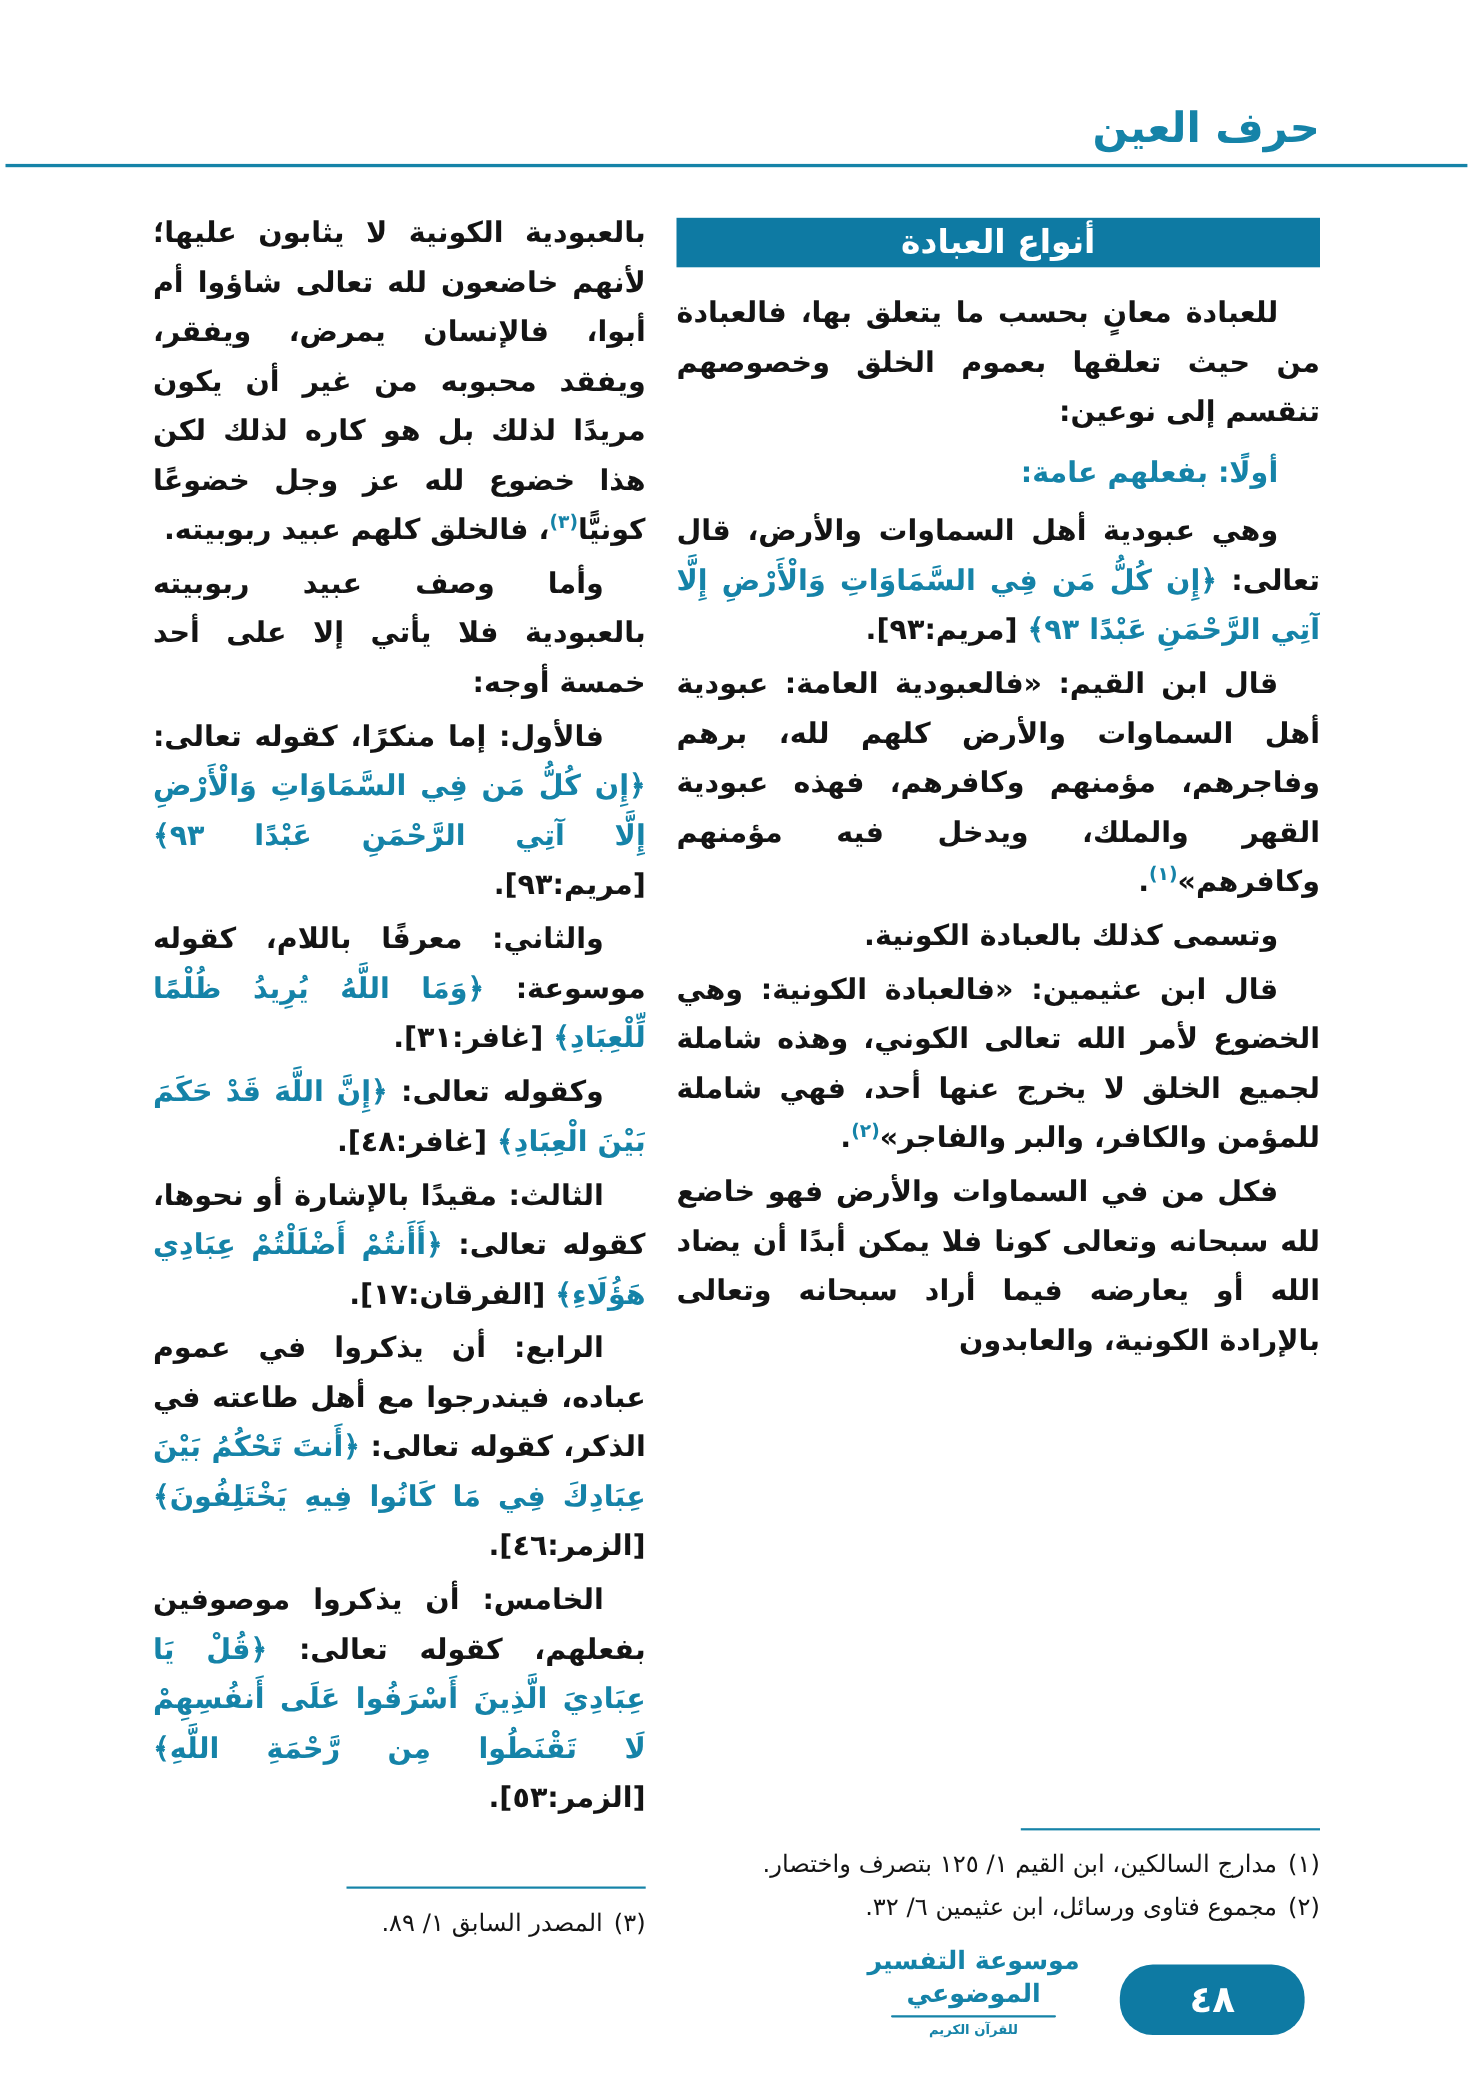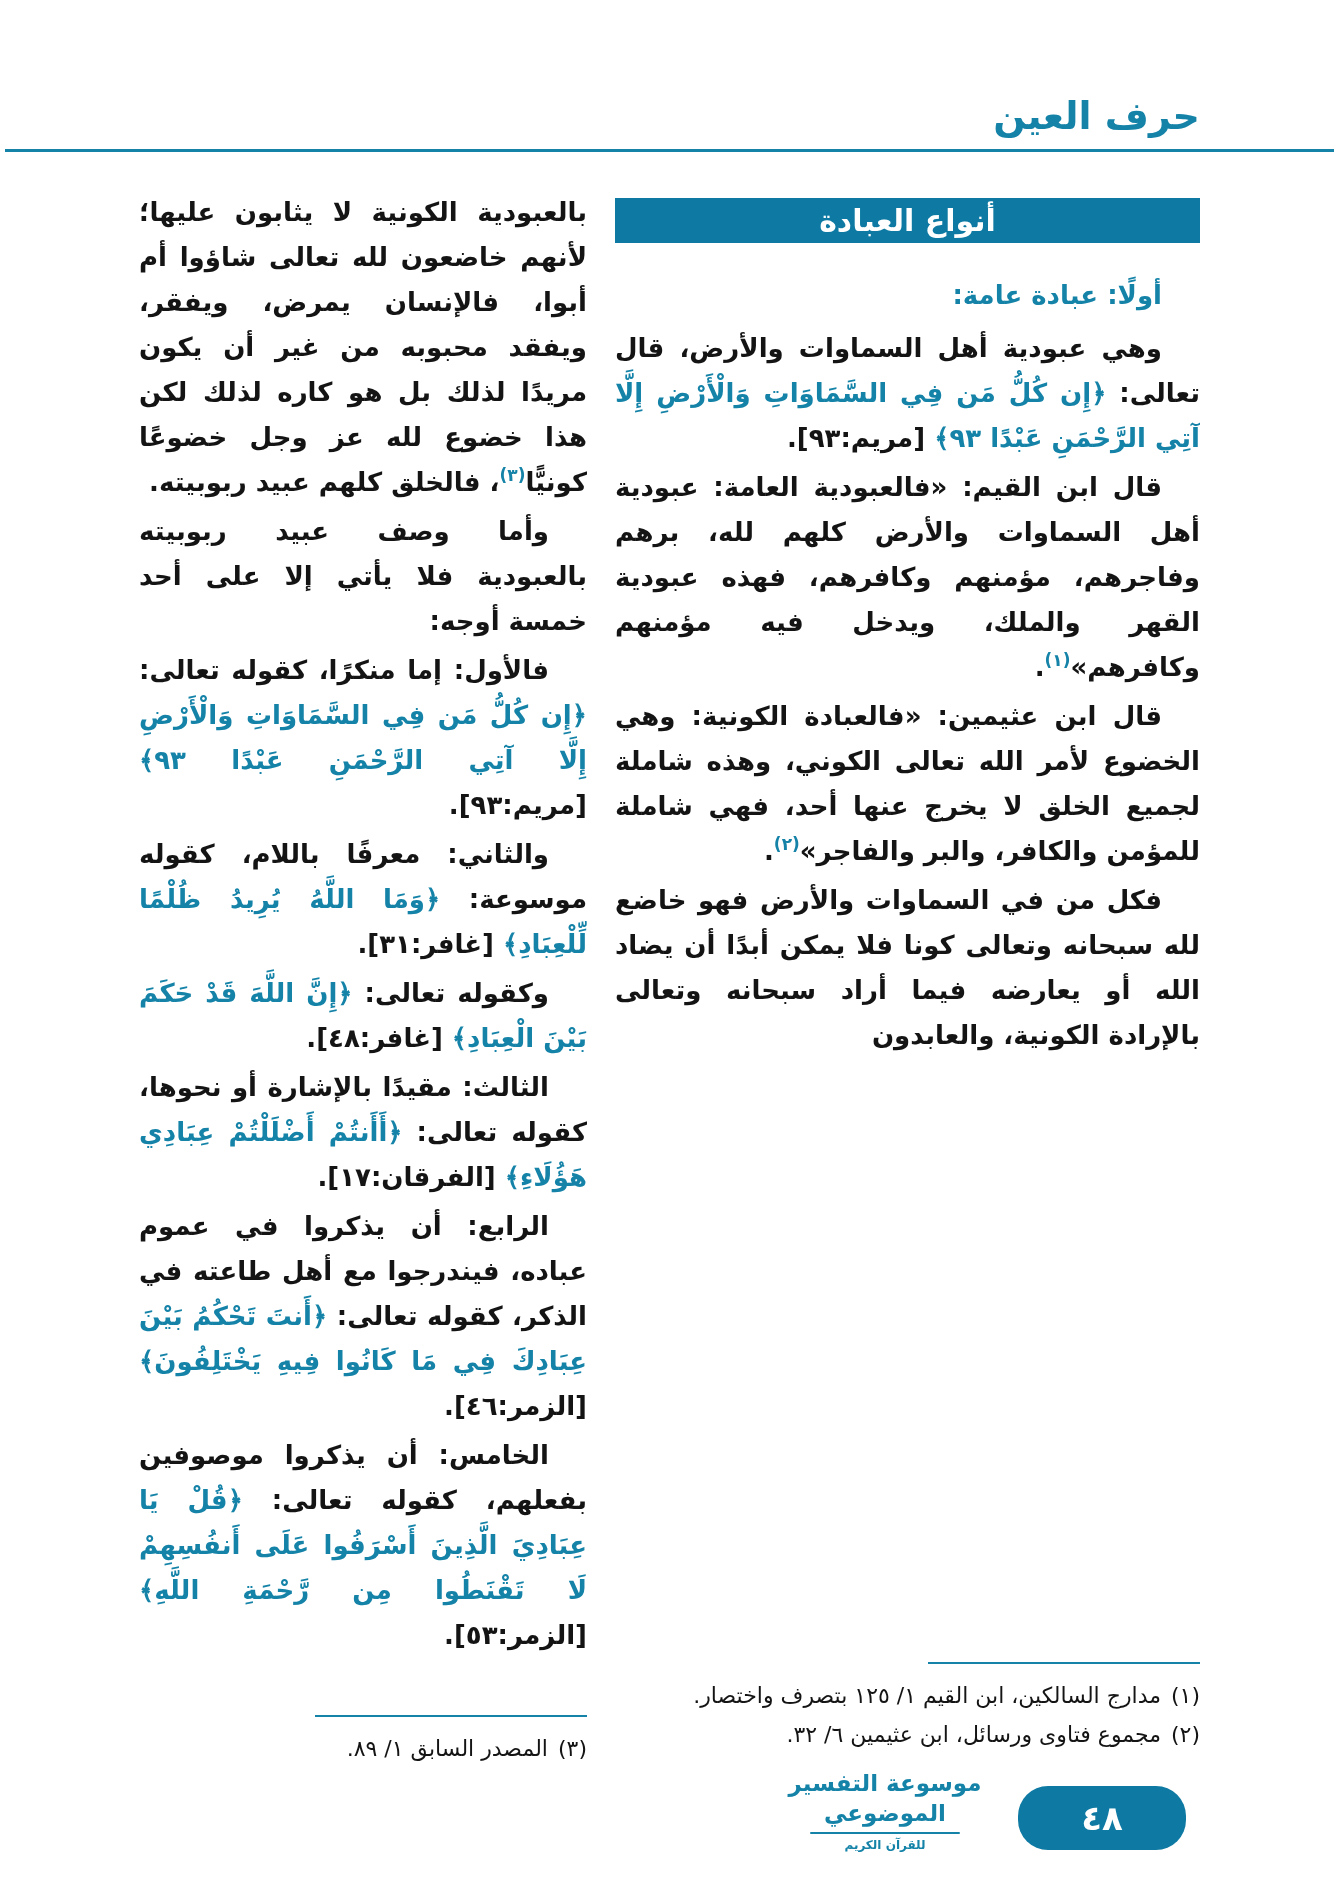--- a/index.html
+++ b/index.html
@@ -105,23 +105,25 @@
 <div class="page">
 
   <div class="chapter-title">حرف العين</div>
   <div class="header-rule"></div>
 
   <main class="columns">
 
     <section class="col col-right">
       <div class="banner">أنواع العبادة</div>
       <div class="para-flow">
-          <p class="para indent heading-line"><span class="seg-heading">أولًا: عبادة عامة:</span></p>
+          <p class="para indent"><span class="seg-normal">للعبادة معانٍ بحسب ما يتعلق بها، فالعبادة من حيث تعلقها بعموم الخلق وخصوصهم تنقسم إلى نوعين:</span></p>
+          <p class="para indent heading-line"><span class="seg-heading">أولًا: بفعلهم عامة:</span></p>
           <p class="para indent"><span class="seg-normal">وهي عبودية أهل السماوات والأرض، قال تعالى: </span><span class="seg-verse">﴿إِن كُلُّ مَن فِي السَّمَاوَاتِ وَالْأَرْضِ إِلَّا آتِي الرَّحْمَنِ عَبْدًا ٩٣﴾</span><span class="seg-ref"> [مريم:٩٣].</span></p>
           <p class="para indent"><span class="seg-normal">قال ابن القيم: «فالعبودية العامة: عبودية أهل السماوات والأرض كلهم لله، برهم وفاجرهم، مؤمنهم وكافرهم، فهذه عبودية القهر والملك، ويدخل فيه مؤمنهم وكافرهم»</span><span class="seg-marker">(١)</span><span class="seg-normal">.</span></p>
+          <p class="para indent"><span class="seg-normal">وتسمى كذلك بالعبادة الكونية.</span></p>
           <p class="para indent"><span class="seg-normal">قال ابن عثيمين: «فالعبادة الكونية: وهي الخضوع لأمر الله تعالى الكوني، وهذه شاملة لجميع الخلق لا يخرج عنها أحد، فهي شاملة للمؤمن والكافر، والبر والفاجر»</span><span class="seg-marker">(٢)</span><span class="seg-normal">.</span></p>
           <p class="para indent"><span class="seg-normal">فكل من في السماوات والأرض فهو خاضع لله سبحانه وتعالى كونا فلا يمكن أبدًا أن يضاد الله أو يعارضه فيما أراد سبحانه وتعالى بالإرادة الكونية، والعابدون</span></p>
         </div>
       <div class="footnotes">
         <div class="fn-rule"></div>
         <div>
             <div class="fn-item">
               <span class="fn-marker">(١)</span>
               <span class="fn-text">مدارج السالكين، ابن القيم ١/ ١٢٥ بتصرف واختصار.</span>
             </div>

